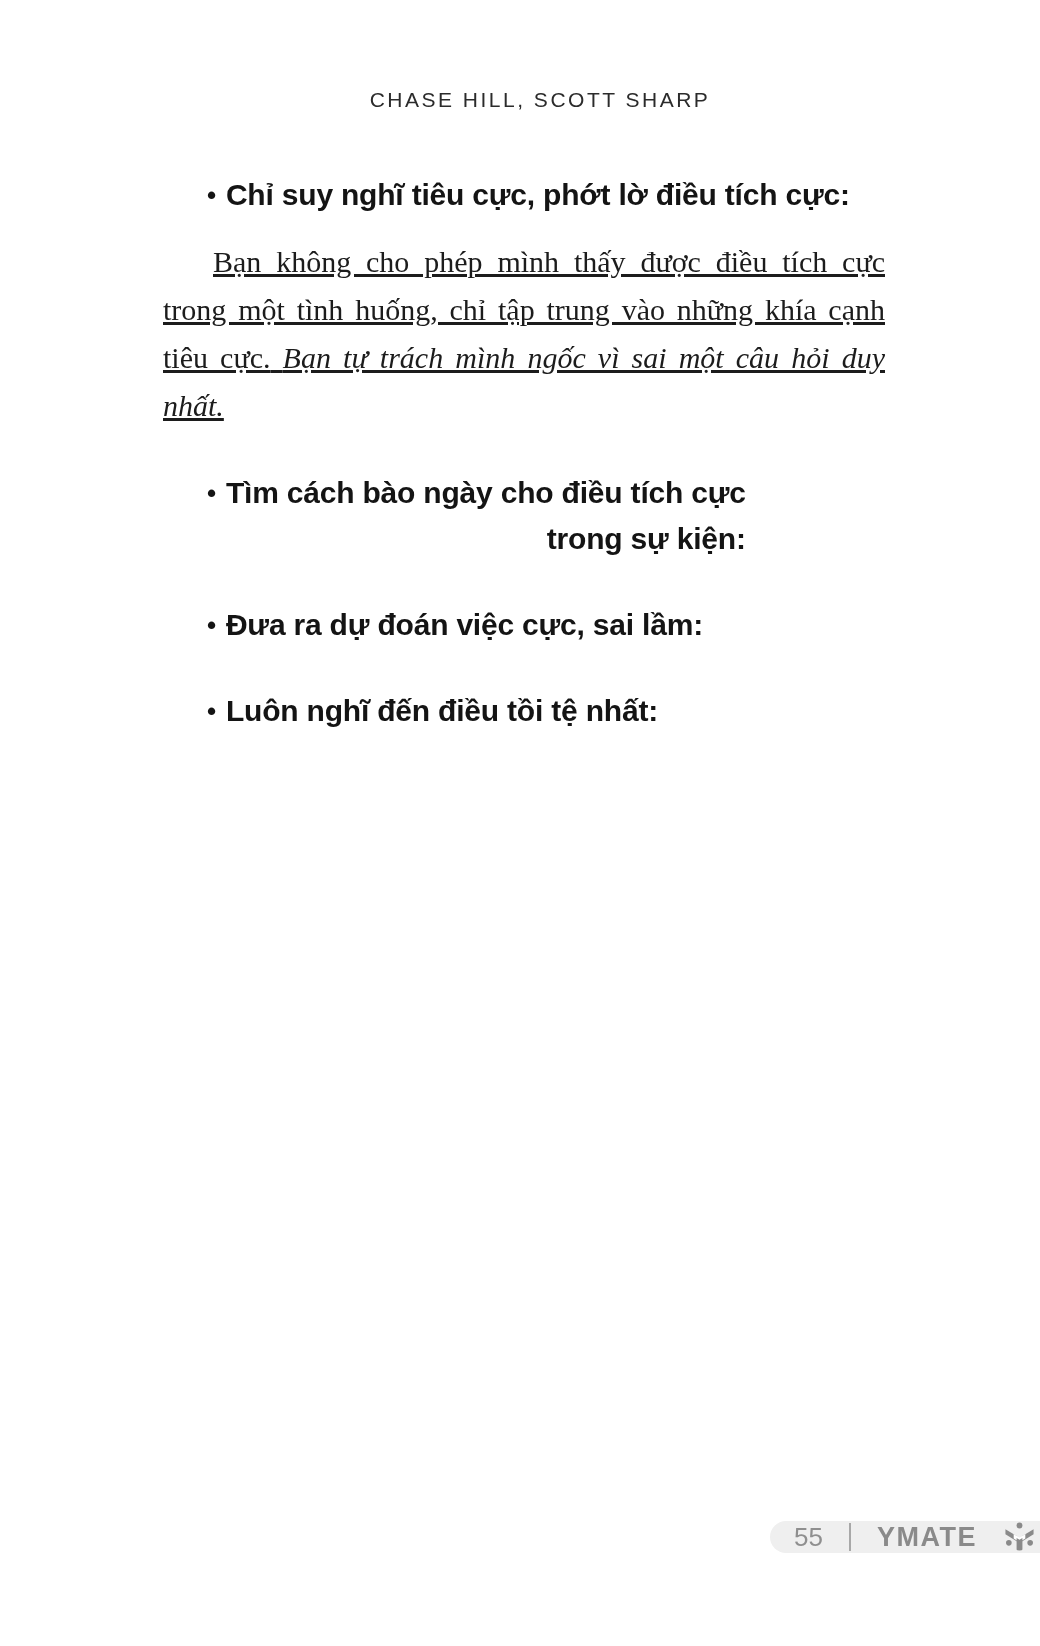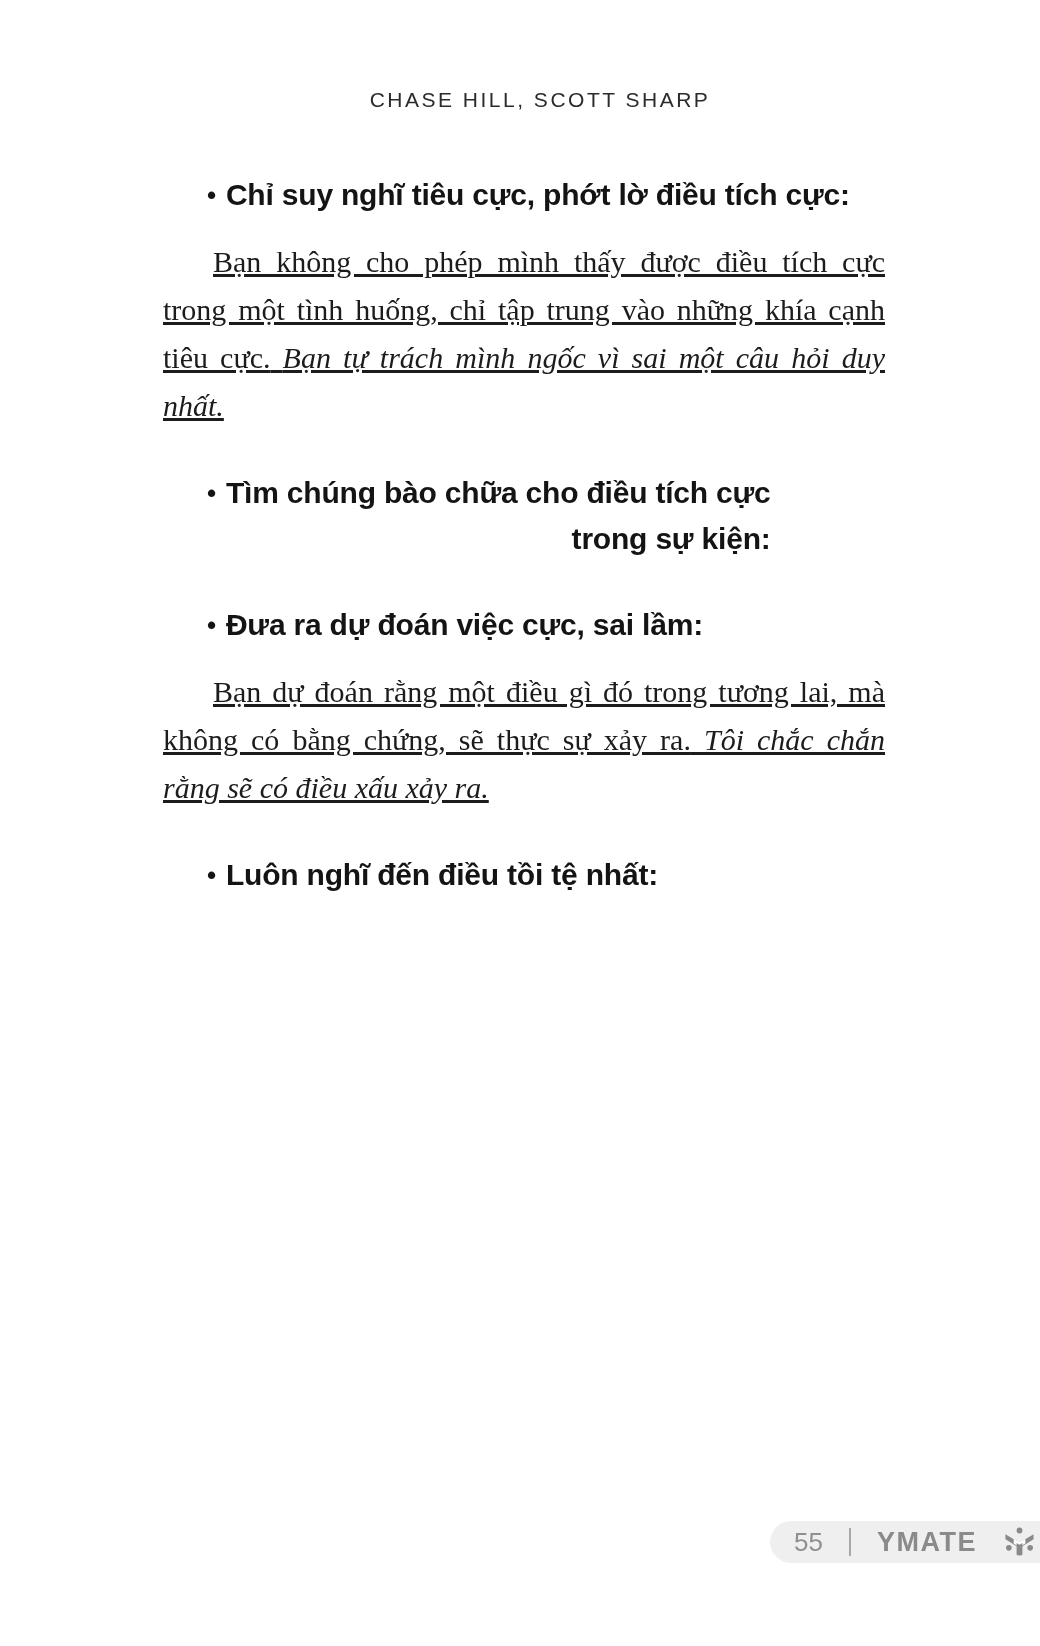--- a/index.html
+++ b/index.html
@@ -62,21 +62,21 @@
 
   .mt-h1 { margin-top: 60px; }
   .mt-h  { margin-top: 40px; }
   .mt-h2 { margin-top: 40px; }
 
   .footer-pill {
     position: absolute;
     top: 1521px;
     left: 770px;
     right: 0;
-    height: 42px;
+    height: 32px;
     background: #efefef;
     border-radius: 21px 0 0 21px;
     display: flex;
     align-items: center;
     gap: 26px;
     padding-left: 24px;
     box-sizing: border-box;
     font-family: "Liberation Sans", sans-serif;
   }
   .footer-pill .page-num {
@@ -107,31 +107,27 @@
     <span class="bullet">•</span>
     <span class="h-text"><span>Chỉ suy nghĩ tiêu cực, phớt lờ điều tích cực:</span></span>
   </h2>
   <p class="body-text">
     <span>Bạn không cho phép mình thấy được điều tích cực trong một tình huống, chỉ tập trung vào những khía cạnh tiêu cực.</span>
     <em>Bạn tự trách mình ngốc vì sai một câu hỏi duy nhất.</em>
   </p>
 
   <h2 class="heading mt-h2">
     <span class="bullet">•</span>
-    <span class="h-text"><span>Tìm chúng bào chữa cho điều tích cực</span><span class="h-line2">trong sự kiện:</span></span>
+    <span class="h-text"><span>Tìm cách bào ngày cho điều tích cực</span><span class="h-line2">trong sự kiện:</span></span>
   </h2>
 
   <h2 class="heading mt-h">
     <span class="bullet">•</span>
     <span class="h-text"><span>Đưa ra dự đoán việc cực, sai lầm:</span></span>
   </h2>
-  <p class="body-text">
-    <span>Bạn dự đoán rằng một điều gì đó trong tương lai, mà không có bằng chứng, sẽ thực sự xảy ra.</span>
-    <em>Tôi chắc chắn rằng sẽ có điều xấu xảy ra.</em>
-  </p>
 
   <h2 class="heading mt-h">
     <span class="bullet">•</span>
     <span class="h-text"><span>Luôn nghĩ đến điều tồi tệ nhất:</span></span>
   </h2>
 
 </div>
 
 <div class="footer-pill">
   <span class="page-num">55</span>

